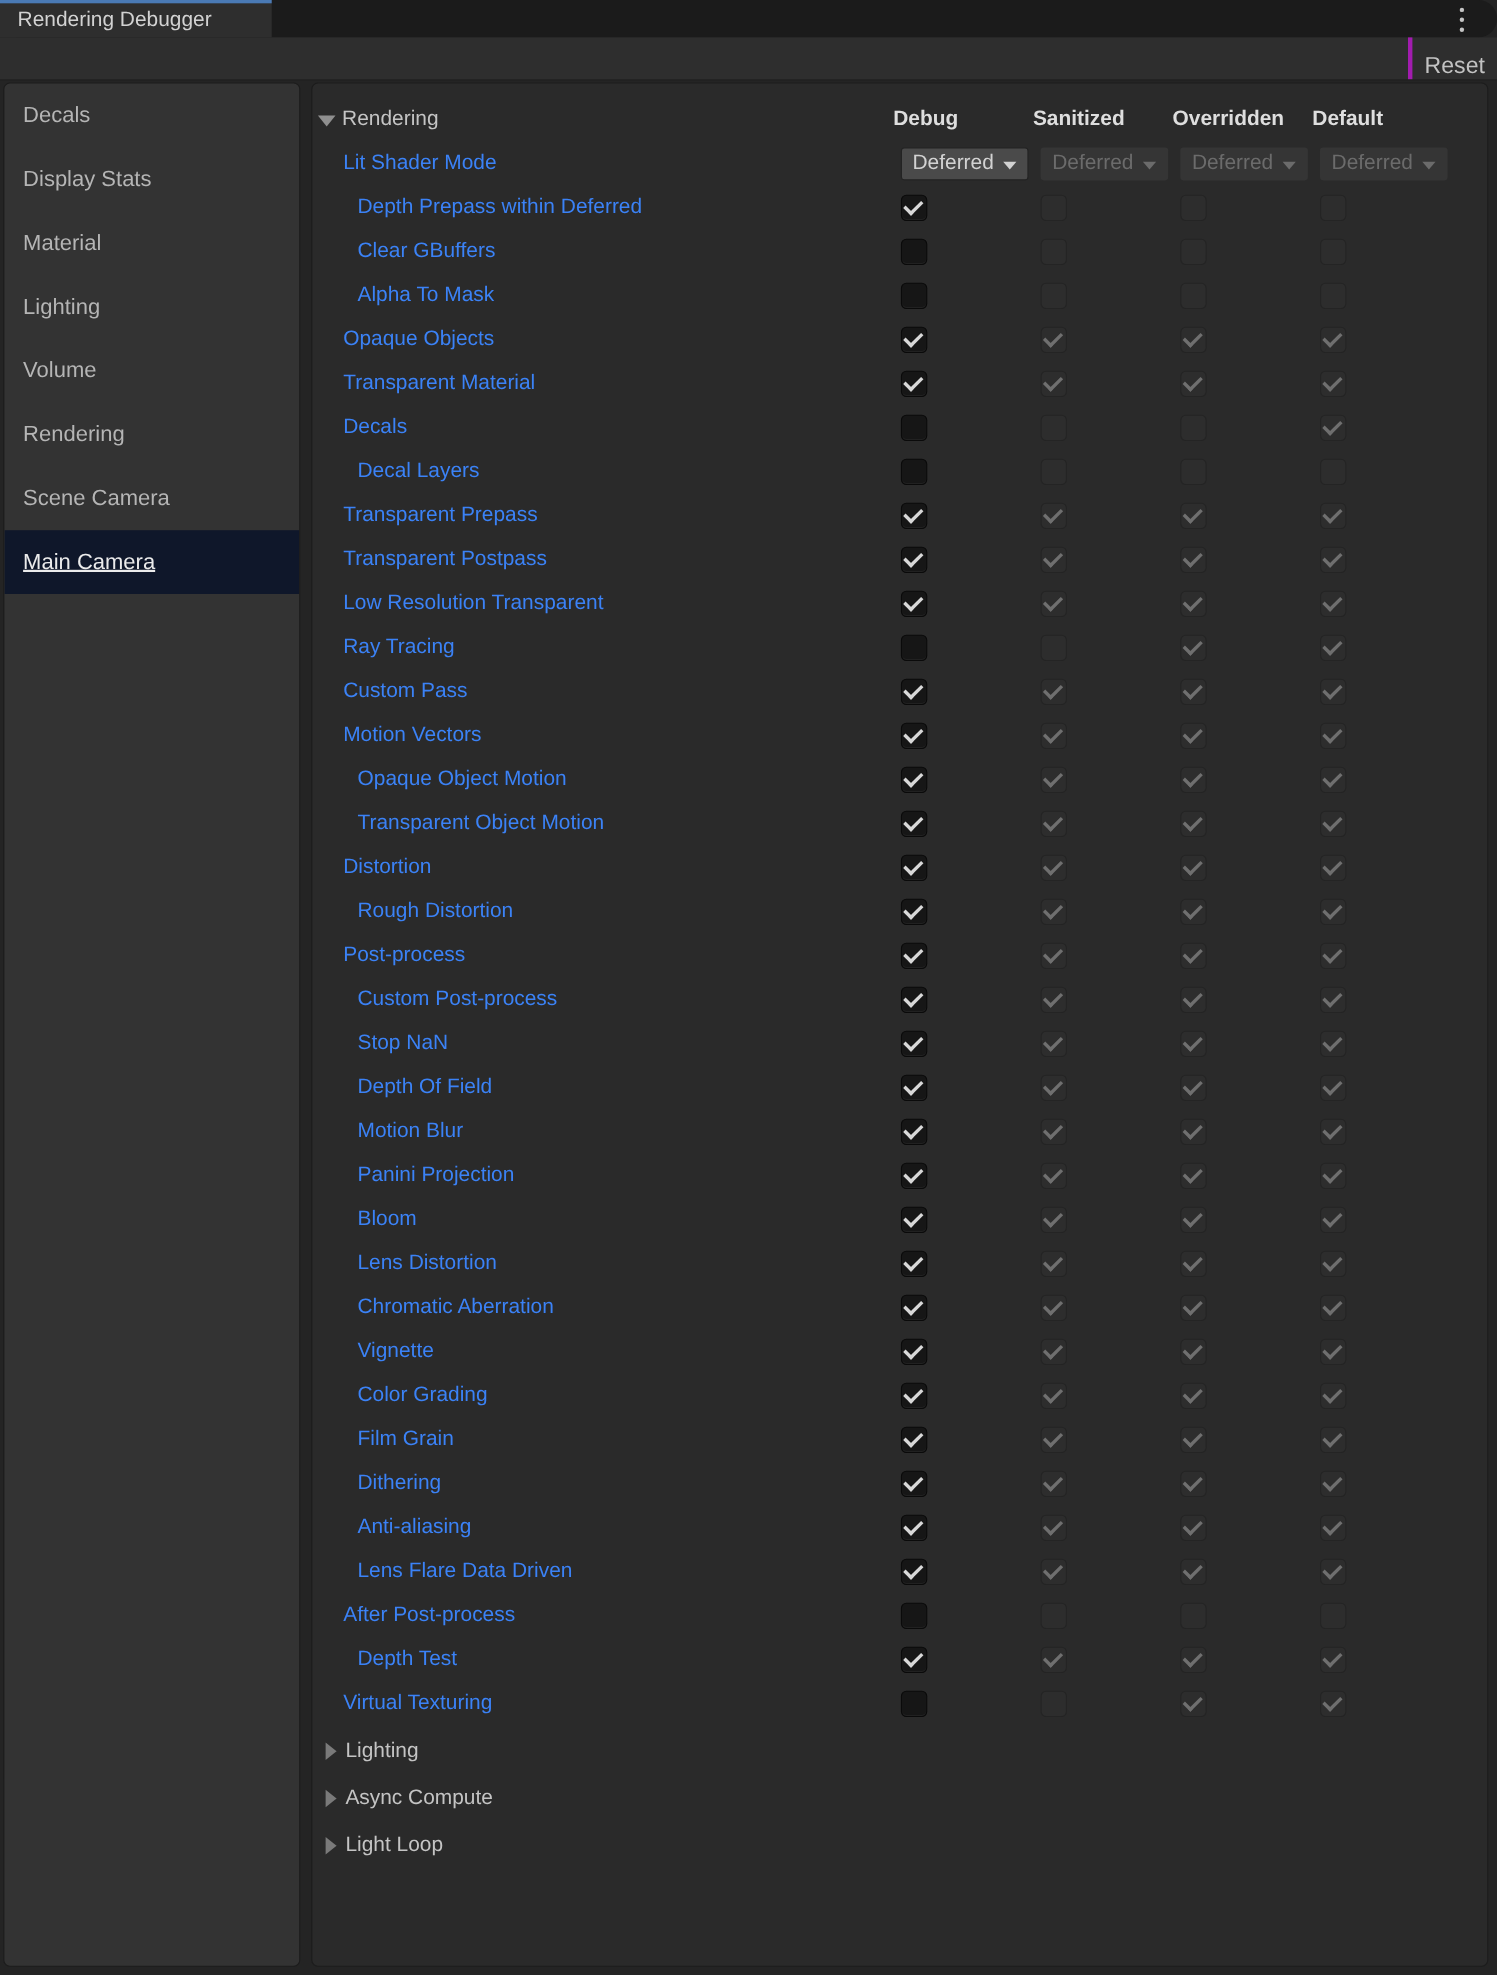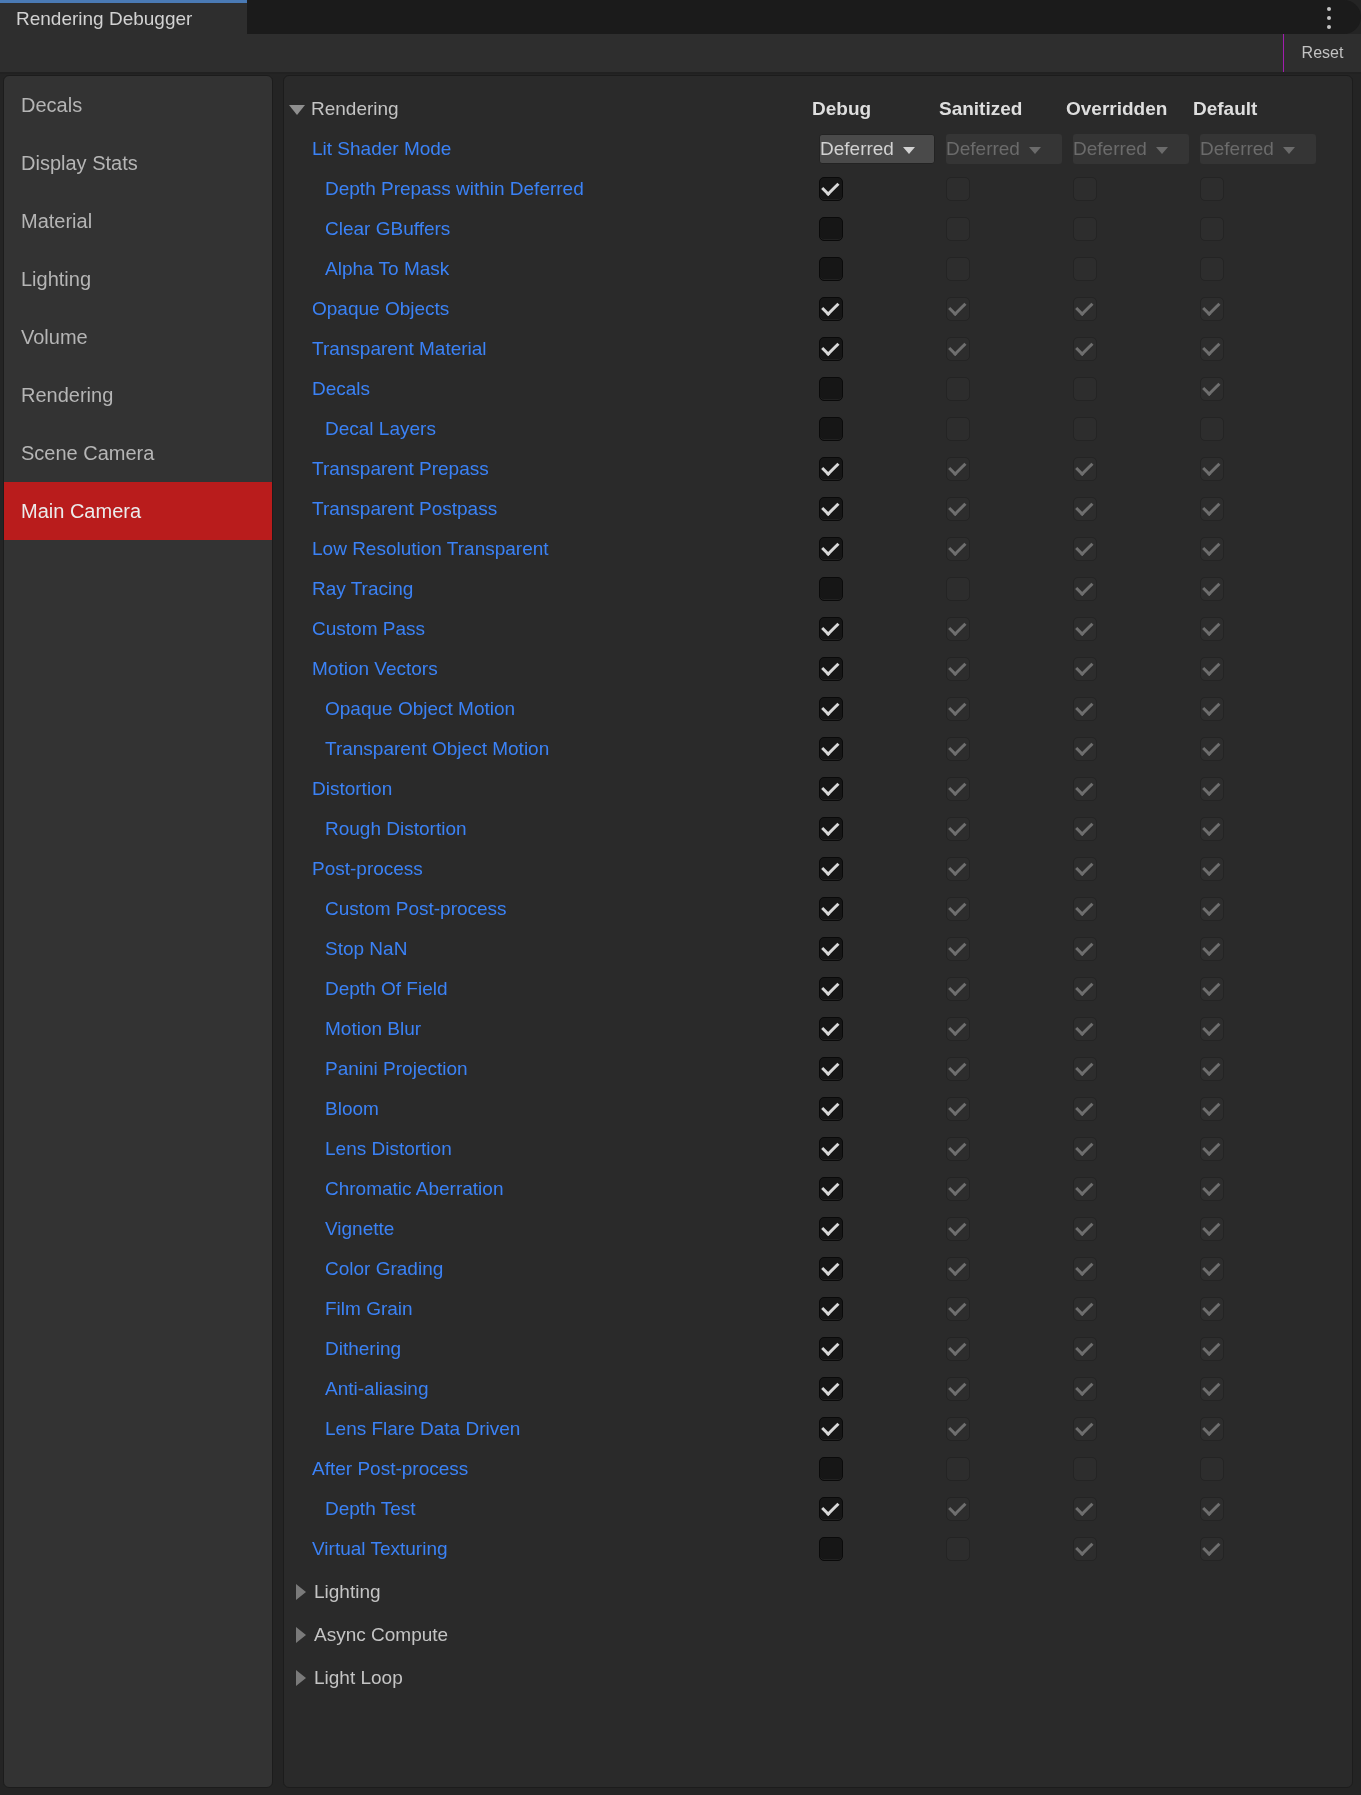--- a/index.html
+++ b/index.html
@@ -10,50 +10,50 @@
   
   .tabbar{position:absolute;top:0;left:0;right:0;height:34px;background:#1b1b1b;border-radius:17px;}
   .tab{position:absolute;left:0;top:0;width:247px;height:34px;background:#2e2e2e;
        border-top:3px solid #4a7ab5;box-sizing:border-box;color:#d2d2d2;font-size:19px;
        display:flex;align-items:center;padding-left:16px;}
   .kebab{position:absolute;right:22px;top:7px;width:20px;height:22px;display:flex;flex-direction:column;
          align-items:center;justify-content:space-between;cursor:pointer;}
   .kebab i{width:4px;height:4px;border-radius:50%;background:#c4c4c4;}
   .toolbar{position:absolute;top:34px;left:0;right:0;height:38px;background:#2e2e2e;
            border-bottom:2px solid #212121;box-sizing:content-box;}
-  .reset{position:absolute;right:0;top:0;height:38px;width:77px;border-left:1px solid #a21caf;
-         color:#c2c2c2;font-size:16px;display:flex;align-items:center;justify-content:center;cursor:pointer;}
+  .reset{position:absolute;right:0;top:0;height:38px;width:77px;border-left:4px solid #a21caf;
+         color:#c2c2c2;font-size:21px;display:flex;align-items:flex-end;justify-content:center;cursor:pointer;}
 
   
   .sidebar{position:absolute;left:3px;top:75px;width:270px;height:1713px;background:#333333;
            border:1px solid #1c1c1c;border-radius:6px;box-sizing:border-box;overflow:hidden;}
   .side-item{height:58px;display:flex;align-items:center;padding-left:17px;color:#b5b5b5;
              font-size:20px;cursor:pointer;}
-  .side-item.selected{background:#b91c1c;color:#ebebeb;}
+  .side-item.selected{background:#0f172a;color:#ebebeb;text-decoration:underline;}
 
   .main{position:absolute;left:283px;top:75px;width:1070px;height:1713px;background:#2a2a2a;
         border:1px solid #1c1c1c;border-radius:6px;box-sizing:border-box;padding-top:13px;overflow:hidden;}
 
   
   .row{height:40px;display:flex;align-items:center;}
   .lbl-zone{width:524px;display:flex;align-items:center;box-sizing:border-box;}
   .ind1{padding-left:28px;} .ind2{padding-left:41px;}
   .row-label{color:#3b82f6;font-size:19px;white-space:nowrap;}
   .sec-label{color:#c4c4c4;font-size:19px;}
   .hdr-zone{padding-left:5px;}
   .tri-open{width:0;height:0;border-left:8px solid transparent;border-right:8px solid transparent;
             border-top:10px solid #8f8f8f;margin-right:6px;margin-top:2px;}
   .tri-closed{width:0;height:0;border-top:8px solid transparent;border-bottom:8px solid transparent;
               border-left:10px solid #7a7a7a;margin-right:8px;margin-left:7px;}
   .cell{width:127px;display:flex;align-items:center;box-sizing:border-box;}
   .col-hdr{color:#dedede;font-size:19px;font-weight:700;margin-left:4px;}
 
   
   .dd{height:30px;width:123px;margin-left:11px;border-radius:3px;display:flex;align-items:center;
-      font-size:19px;box-sizing:border-box;}
+      justify-content:center;font-size:19px;box-sizing:border-box;}
   .dd.on{background:#4a4a4a;color:#d2d2d2;border:1px solid #232323;cursor:pointer;}
   .dd.off{background:#353535;color:#6b6b6b;}
   .dd-arr{width:0;height:0;border-left:6px solid transparent;border-right:6px solid transparent;
           border-top:7px solid currentColor;margin-left:9px;margin-top:3px;}
   .cb{width:24px;height:24px;margin-left:11px;border-radius:5px;display:flex;align-items:center;
       justify-content:center;box-sizing:border-box;}
   .cb.dark{background:#161616;border:1px solid #0a0a0a;box-shadow:inset 0 -1px 0 rgba(255,255,255,.05);cursor:pointer;}
   .cb.dim{background:#2d2d2d;border:1px solid #242424;}
   .check{width:13px;height:7px;border-left:3px solid #d8d8d8;border-bottom:3px solid #d8d8d8;
          transform:rotate(-45deg) translate(1px,-2px);}

